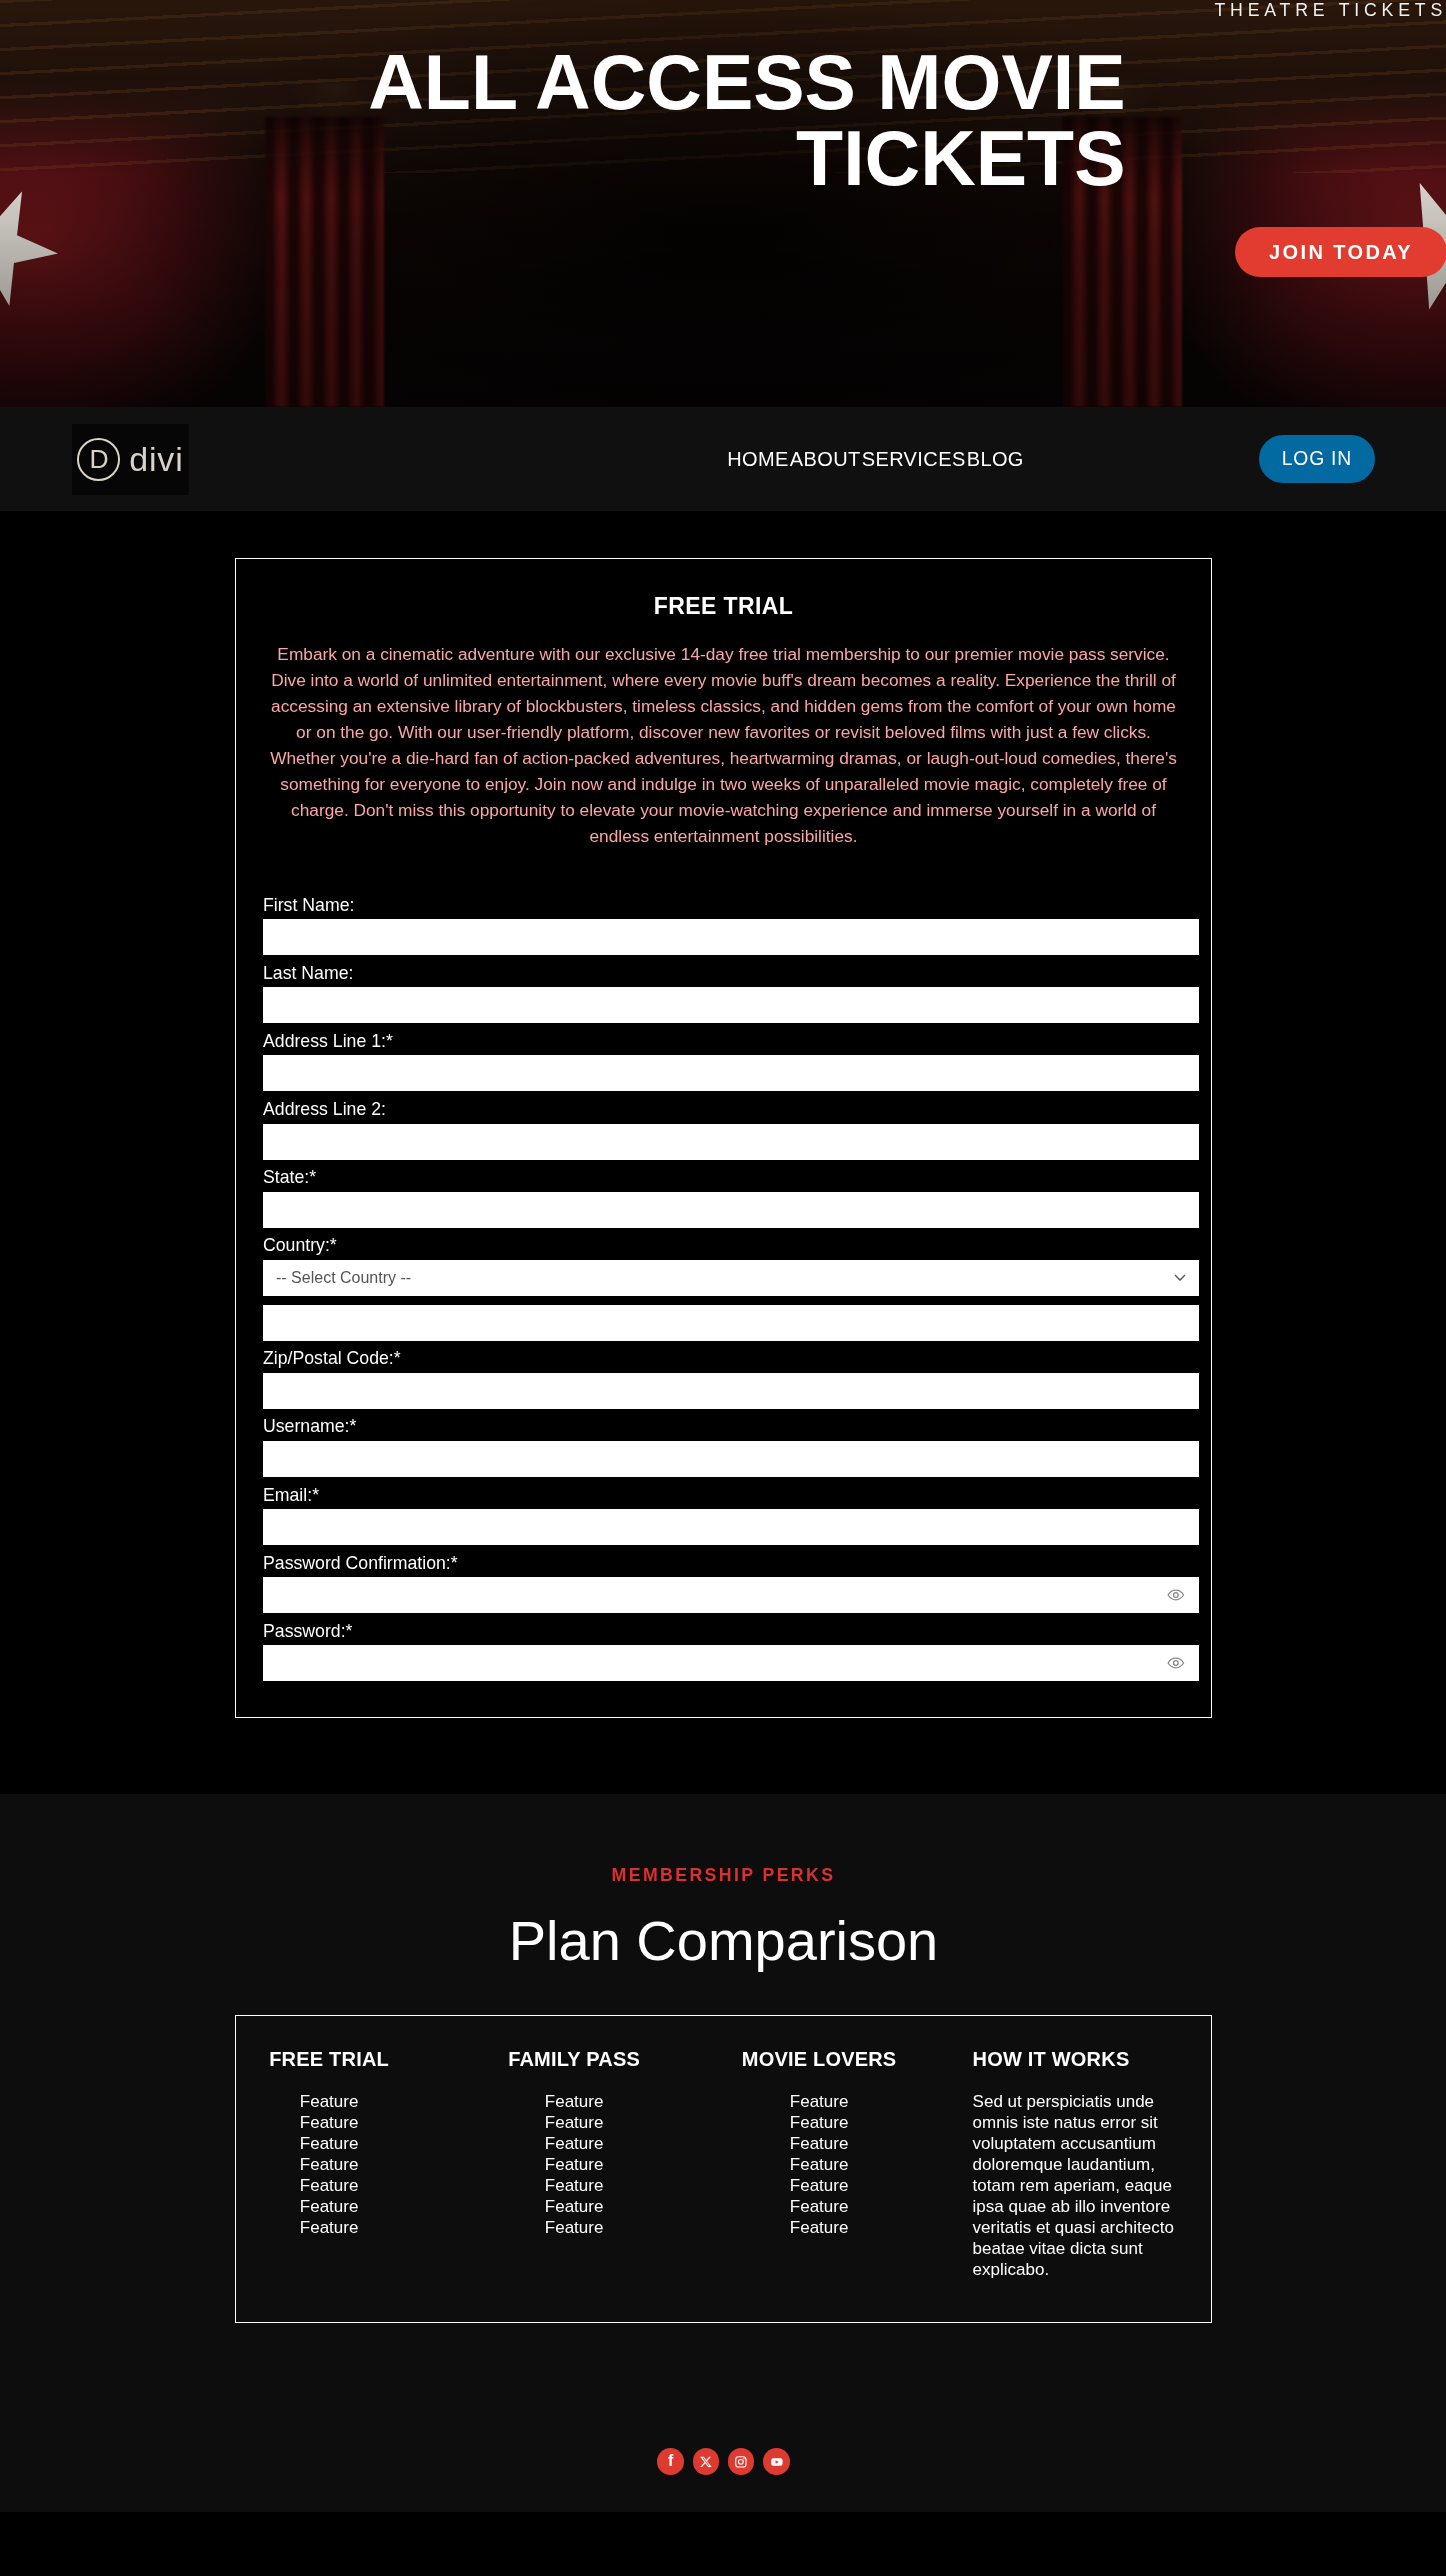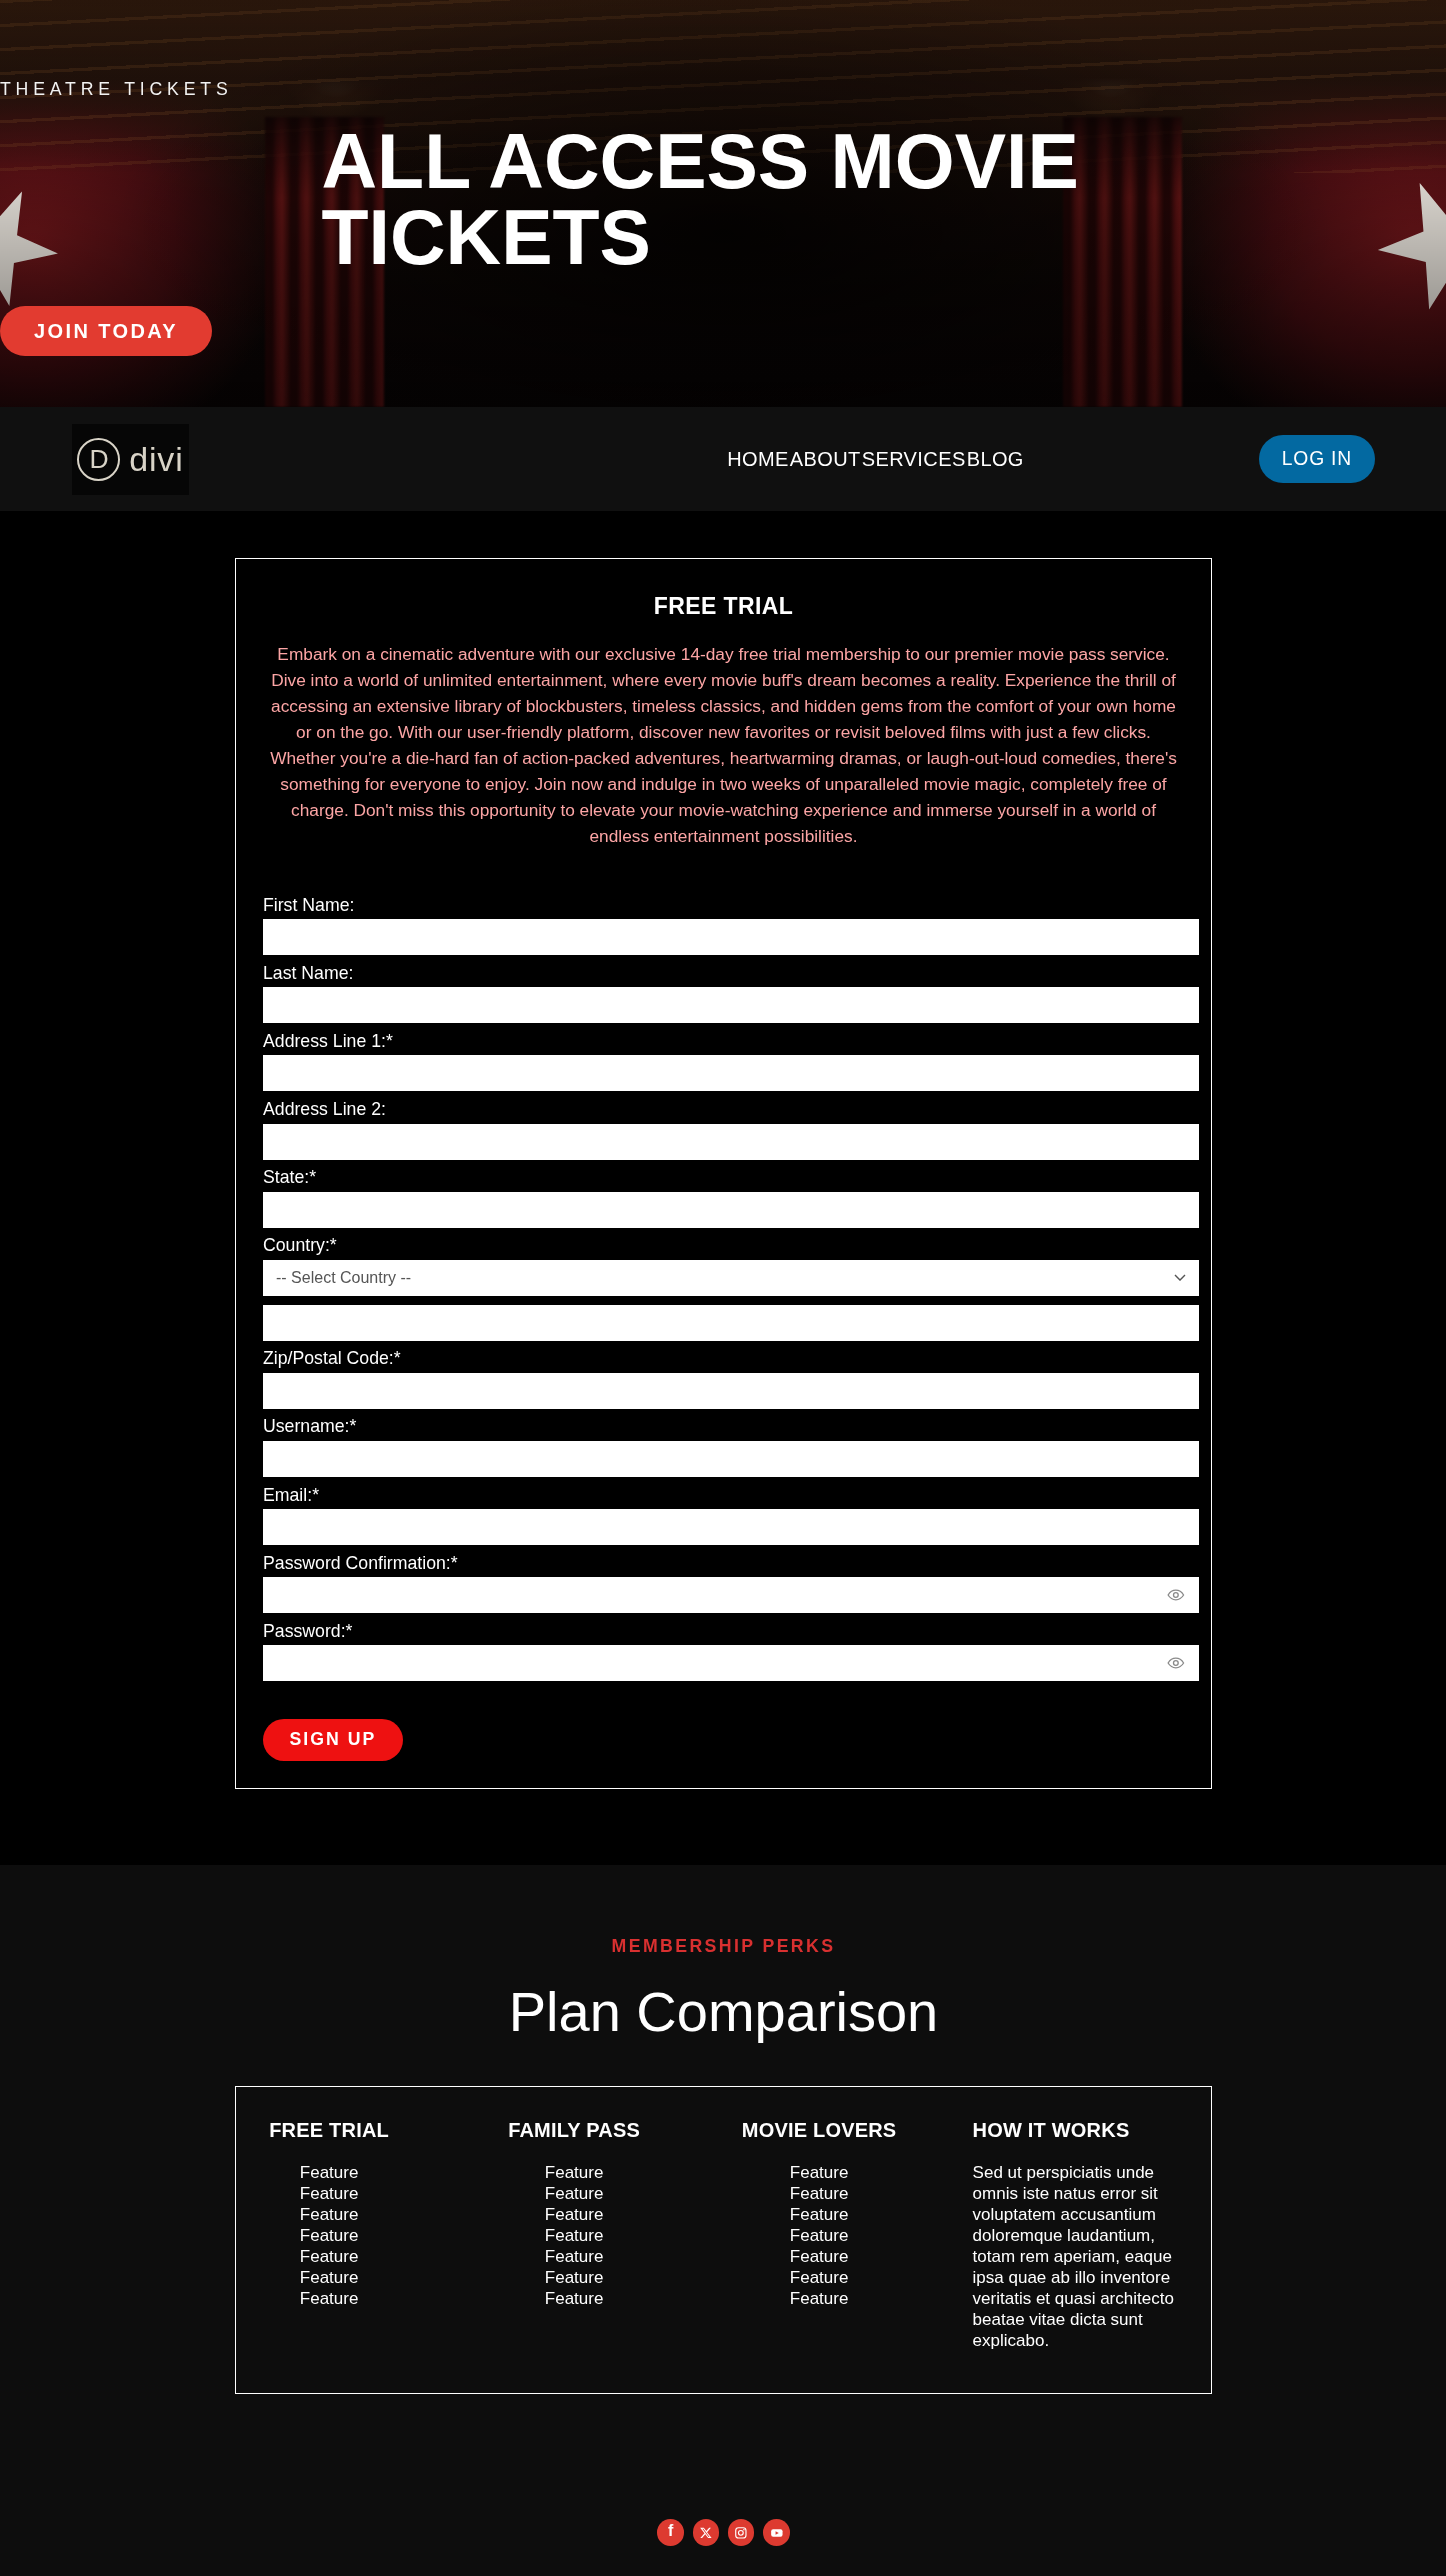--- a/index.html
+++ b/index.html
@@ -33,21 +33,21 @@
   .star { position:absolute; width:121px; height:121px; background:#f4efe7; filter:blur(0.8px);
     clip-path:polygon(50% 0%, 61% 35%, 98% 35%, 68% 57%, 79% 91%, 50% 70%, 21% 91%, 32% 57%, 2% 35%, 39% 35%);
   }
   .star-left { left:-63px; top:186px; transform:rotate(24deg); }
   .star-right { right:-64px; top:178px; transform:rotate(-22deg); width:133px; height:133px; }
   .hero-shade { position:absolute; inset:0;
     background:
       radial-gradient(ellipse 611px 257px at 723px 233px, rgba(0,0,0,.78), rgba(0,0,0,0) 100%),
       linear-gradient(180deg, rgba(0,0,0,.15) 0%, rgba(0,0,0,0) 30%, rgba(0,0,0,.55) 100%);
   }
-  .hero-content { position:relative; z-index:5; text-align:left; padding-top:79px; }
+  .hero-content { position:relative; z-index:5; text-align:right; }
   .hero-eyebrow { color:#f2f2f2; font-size:17.7px; letter-spacing:4.8px; font-weight:500; }
   .hero-title { color:#fff; font-size:77px; font-weight:800; line-height:.99; letter-spacing:0; max-width:804px; margin:22.5px auto 0; }
   .btn { display:inline-block; border:0; cursor:pointer; color:#fff; text-decoration:none; }
   .cta-btn { margin-top:31px; background:#e23b30; font-size:20px; font-weight:700; letter-spacing:2.4px; padding:13.7px 34px; border-radius:32px; }
 
   
   .navbar { height:104px; background:#101010; display:flex; align-items:center; padding:0 72px; }
   .logo-box { width:117px; height:71px; background:#060606; display:flex; align-items:center; justify-content:center; gap:8.8px; cursor:pointer; }
   .logo-circle { width:43px; height:43px; border:2.4px solid #d8d3c7; border-radius:50%; color:#d8d3c7; font-size:26.5px; font-weight:400; display:flex; align-items:center; justify-content:center; }
   .logo-text { color:#d8d3c7; font-size:34px; font-weight:300; letter-spacing:0.8px; }
@@ -184,23 +184,20 @@
           <div class="field">
             <label>Password:*</label>
             <div class="input-wrap"><input type="password" style=""><span class="eye">
                 <svg viewBox="0 0 24 24" fill="none" stroke="#8a8a8a" stroke-width="1.8">
                   <path d="M1.5 12S5.5 5.5 12 5.5 22.5 12 22.5 12 18.5 18.5 12 18.5 1.5 12 1.5 12z"></path>
                   <circle cx="12" cy="12" r="3.2"></circle>
                 </svg>
               </span></div>
           </div>
         </form>
-      <div class="signup-form" style="margin-top:0;">
-        <button class="btn signup-btn">SIGN UP</button>
-      </div>
     </div>
   </section>
 
   <section class="perks-section">
     <div class="perks-eyebrow">MEMBERSHIP PERKS</div>
     <h2 class="perks-title">Plan Comparison</h2>
     <div class="compare-box" id="compare-box">
         <div class="col centered">
           <h3>FREE TRIAL</h3>
           <div class="features">

